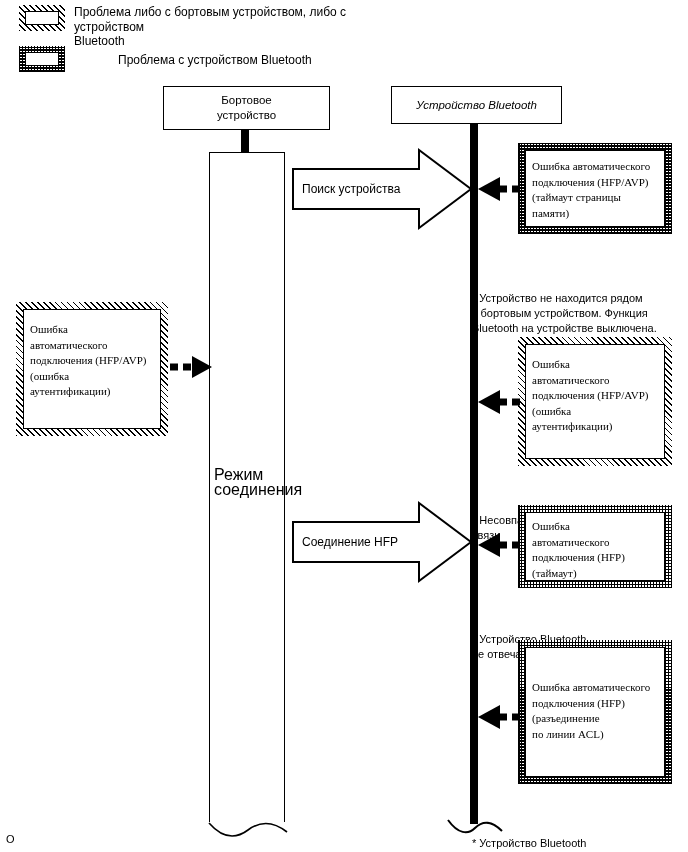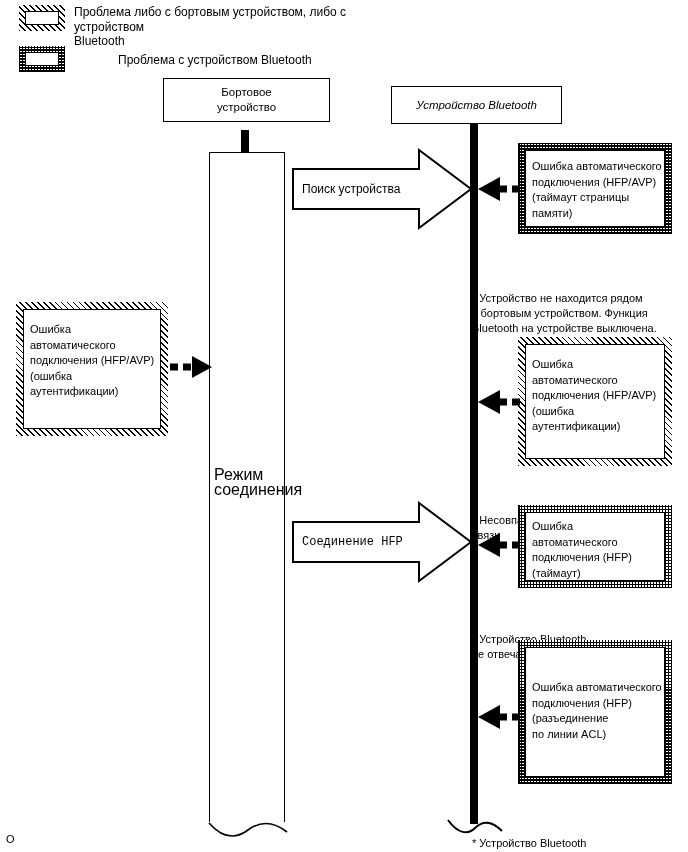--- a/index.html
+++ b/index.html
@@ -103,20 +103,21 @@
     font-size: 12px;
     line-height: 14.5px;
     white-space: pre-line;
   }
 
   
   .err-box {
     position: absolute;
     box-sizing: border-box;
     padding: 7px;
+    font-family: Liberation Serif, serif;
   }
   .err-box .inner {
     position: absolute;
     left: 7px; top: 7px; right: 7px; bottom: 7px;
     border: 1.4px solid #000;
     background: #fff;
     box-sizing: border-box;
   }
   .err-box .etext {
     position: absolute;
@@ -151,21 +152,21 @@
 Bluetooth</div>
   </div>
 
   <div class="legend-row" style="left:0px; top:0px;">
     <div class="swatch dot-bg" style="left:19px; top:46px;">
       <div class="inner"></div>
     </div>
     <div class="legend-text" style="left:74px; top:53px; width:340px;padding-left:44px;">Проблема с устройством Bluetooth</div>
   </div>
 
-  <div class="head-box" style="left:163px; top:78px; width:167px; height:44px;">Бортовое
+  <div class="head-box" style="left:163px; top:86px; width:167px; height:44px;">Бортовое
 устройство</div>
 
   <div class="head-box" style="left:391px; top:86px; width:171px; height:38px;font-style:italic;">Устройство Bluetooth</div>
 
   <div class="stub" style="left:241px; top:130px; width:8px; height:23px;"></div>
   <div class="stub" style="left:470px; top:124px; width:8px; height:28px;"></div>
 
   <div class="lifeline-left" style="left:209px; top:152px; width:76px; height:670px;"></div>
   <div class="lifeline-left-label" style="left:214px; top:468px; width:72px;">Режим
 соединения</div>
@@ -180,21 +181,21 @@
   </svg>
 
   <div class="block-arrow" style="left:291px; top:148px; width:182px; height:82px;">
     <svg style="position:absolute; left:0; top:0;" width="182" height="82" viewBox="0 0 182 82">
       <path d="M 2 21 L 128 21 L 128 2 L 180 41 L 128 80 L 128 61 L 2 61 Z" fill="#ffffff" stroke="#000000" stroke-width="2" stroke-linejoin="miter"></path>
     </svg>
     <div class="ba-label" style="left:11px; top:34px; width:120px;">Поиск устройства</div>
   </div>
 
 
-  <div class="block-arrow" style="left:291px; top:501px; width:182px; height:82px;font-family:Liberation Mono, monospace;">
+  <div class="block-arrow" style="left:291px; top:501px; width:182px; height:82px;">
     <svg style="position:absolute; left:0; top:0;" width="182" height="82" viewBox="0 0 182 82">
       <path d="M 2 21 L 128 21 L 128 2 L 180 41 L 128 80 L 128 61 L 2 61 Z" fill="#ffffff" stroke="#000000" stroke-width="2" stroke-linejoin="miter"></path>
     </svg>
     <div class="ba-label" style="left:11px; top:34px; width:120px;">Соединение HFP</div>
   </div>
 
   <div class="err-box hatch-bg" style="left:16px; top:302px; width:152px; height:134px;">
     <div class="inner"></div>
     <div class="etext" style="top:20px;">Ошибка
 автоматического

